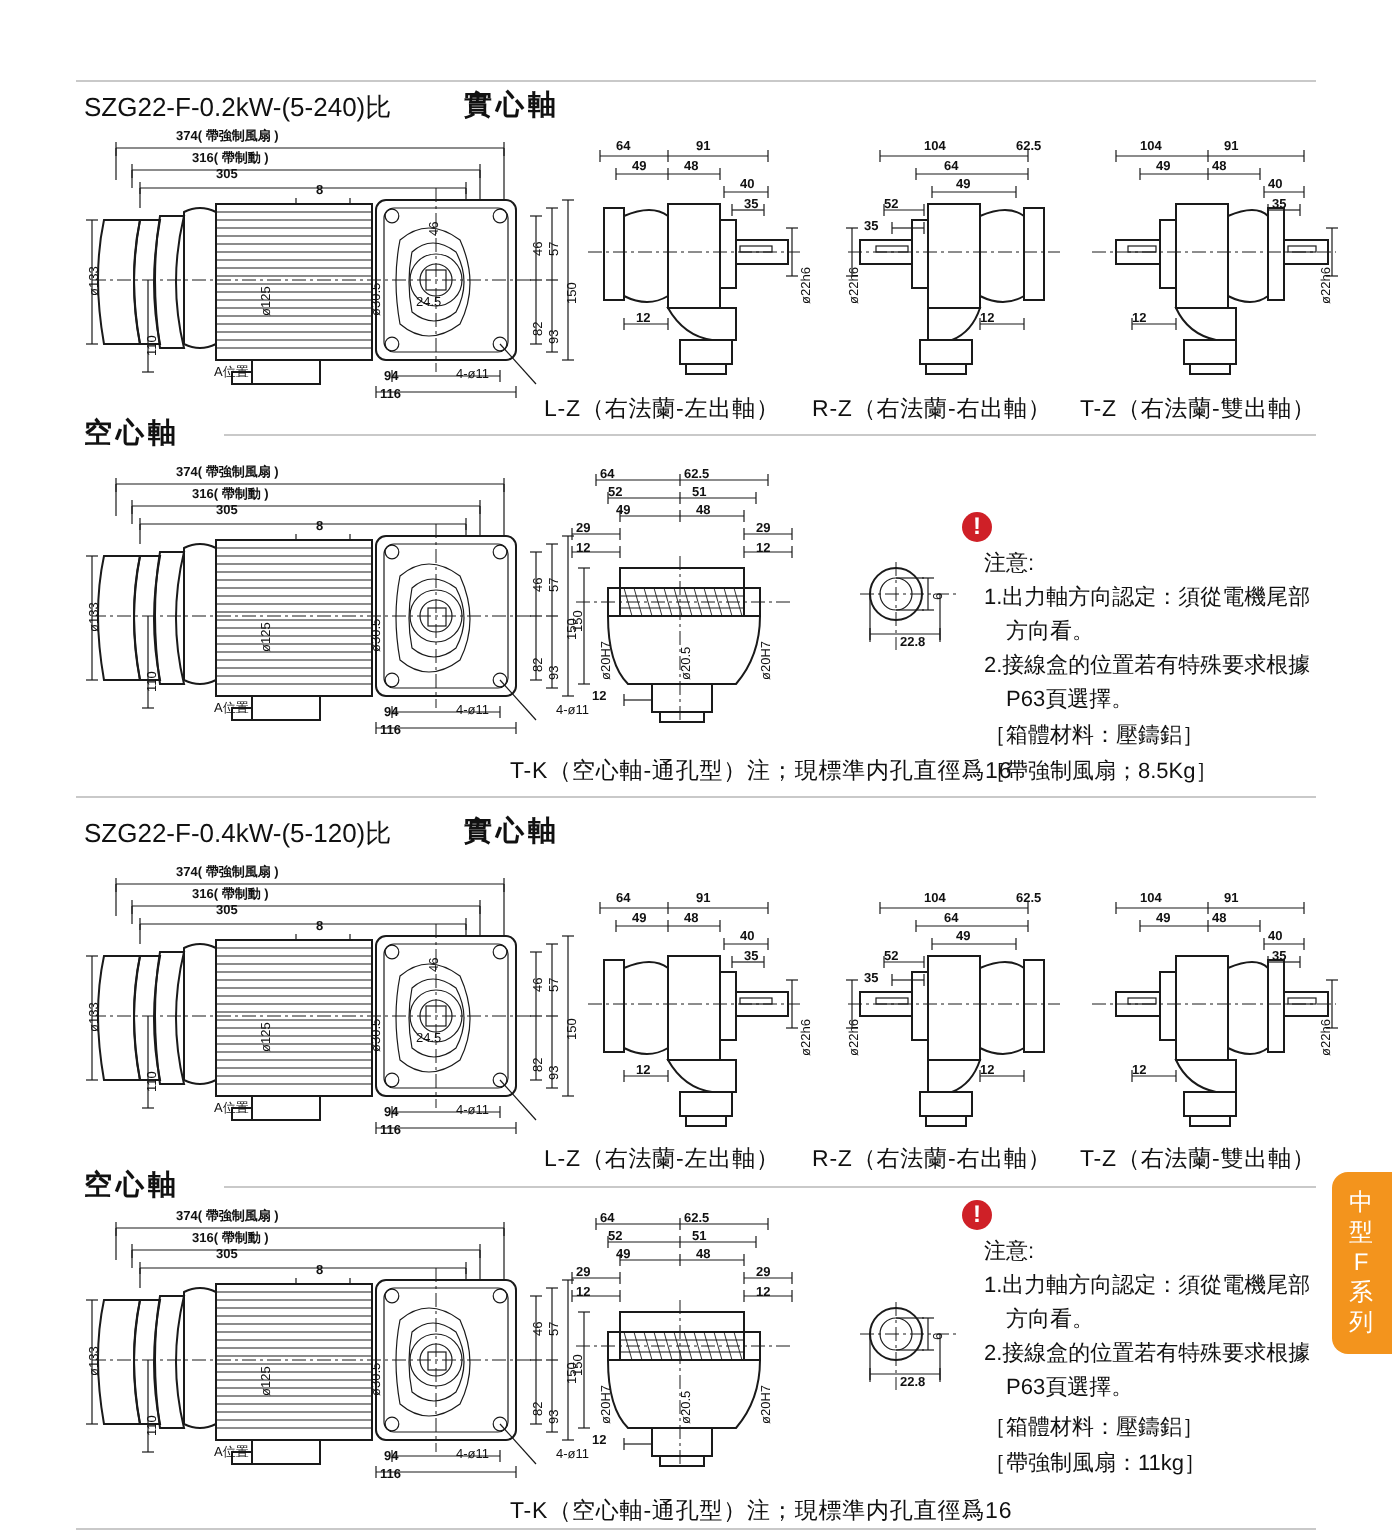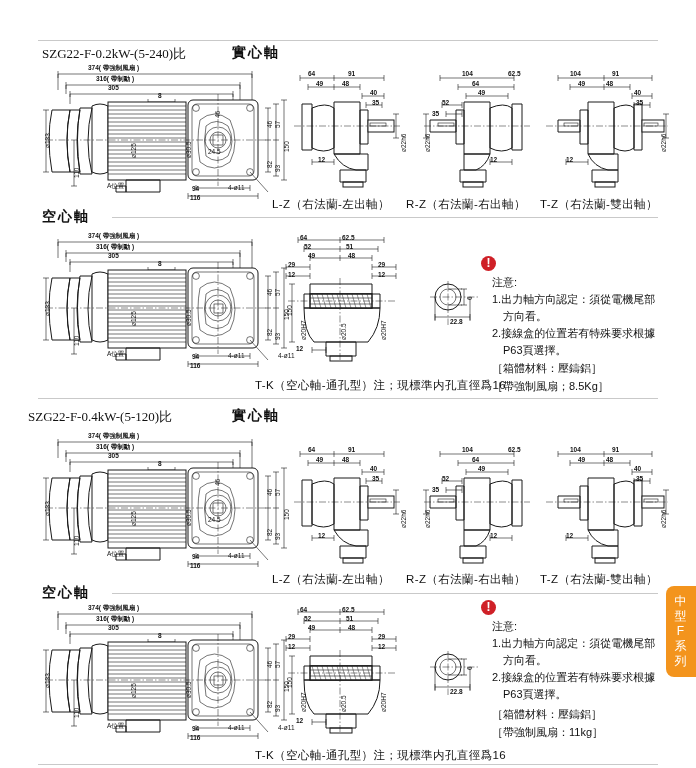--- a/index.html
+++ b/index.html
@@ -1,21 +1,21 @@
 <!DOCTYPE html>
 <html><head>
 <meta charset="utf-8">
 <style>
   html,body{margin:0;padding:0;background:#fff;}
   body{width:696px;height:768px;position:relative;overflow:hidden;
        font-family:"Liberation Sans","DejaVu Sans",sans-serif;color:#111;}
   .page{position:absolute;left:0;top:0;width:696px;height:768px;}
   .abs{position:absolute;}
   .ttl{font-size:16px;letter-spacing:.5px;white-space:nowrap;}
-  .sec-ttl{font-size:13px;white-space:nowrap;font-family:Liberation Serif, serif;}
+  .sec-ttl{font-size:13px;white-space:nowrap;}
   .sec-ttl2{font-size:14px;font-weight:bold;white-space:nowrap;letter-spacing:2px;}
   .shaft-lbl{font-size:14px;font-weight:bold;letter-spacing:2px;white-space:nowrap;}
   .hr{position:absolute;height:1px;background:#c9c9c9;}
   .caption{font-size:11.5px;white-space:nowrap;letter-spacing:.4px;}
   .dim{font-size:6.5px;white-space:nowrap;font-family:"Liberation Sans",sans-serif;}
   .dim.b{font-weight:bold;}
   .dimv{font-size:6.5px;white-space:nowrap;transform:rotate(-90deg);transform-origin:left top;}
   .note-txt{font-size:11px;line-height:17px;white-space:nowrap;}
   .note-ind{padding-left:11px;}
   .bang{width:15px;height:15px;border-radius:50%;background:#cf2027;color:#fff;
@@ -615,21 +615,21 @@
   <div class="abs note-txt" style="left:492px;top:291px;">1.出力軸方向認定：須從電機尾部</div>
   <div class="abs note-txt note-ind" style="left:492px;top:308px;">方向看。</div>
   <div class="abs note-txt" style="left:492px;top:325px;">2.接線盒的位置若有特殊要求根據</div>
   <div class="abs note-txt note-ind" style="left:492px;top:342px;">P63頁選擇。</div>
   <div class="abs note-txt" style="left:492px;top:360px;">［箱體材料：壓鑄鋁］</div>
   <div class="abs note-txt" style="left:492px;top:378px;">［帶強制風扇；8.5Kg］</div>
 
   <div class="abs caption" style="left:255px;top:378px;">T-K（空心軸-通孔型）注；現標準内孔直徑爲16</div>
   <div class="hr" style="left:38px;top:398px;width:620px;"></div>
 
-  <div class="abs sec-ttl" style="left:28px;top:408px;">SZG22-F-0.4kW-(5-120)比</div>
+  <div class="abs sec-ttl" style="left:42px;top:408px;">SZG22-F-0.4kW-(5-120)比</div>
   <div class="abs sec-ttl2" style="left:232px;top:407px;">實心軸</div>
 
   <div class="abs" style="left:40px;top:428px;">
     <svg width="250" height="150" viewBox="0 0 250 150">
       <g class="thin">
         <path d="M18 14 H212"></path>
           <path d="M18 11 V18"></path>
           <path d="M212 11 V18"></path>
         <path d="M26 25 H200"></path>
           <path d="M26 22 V29"></path>

